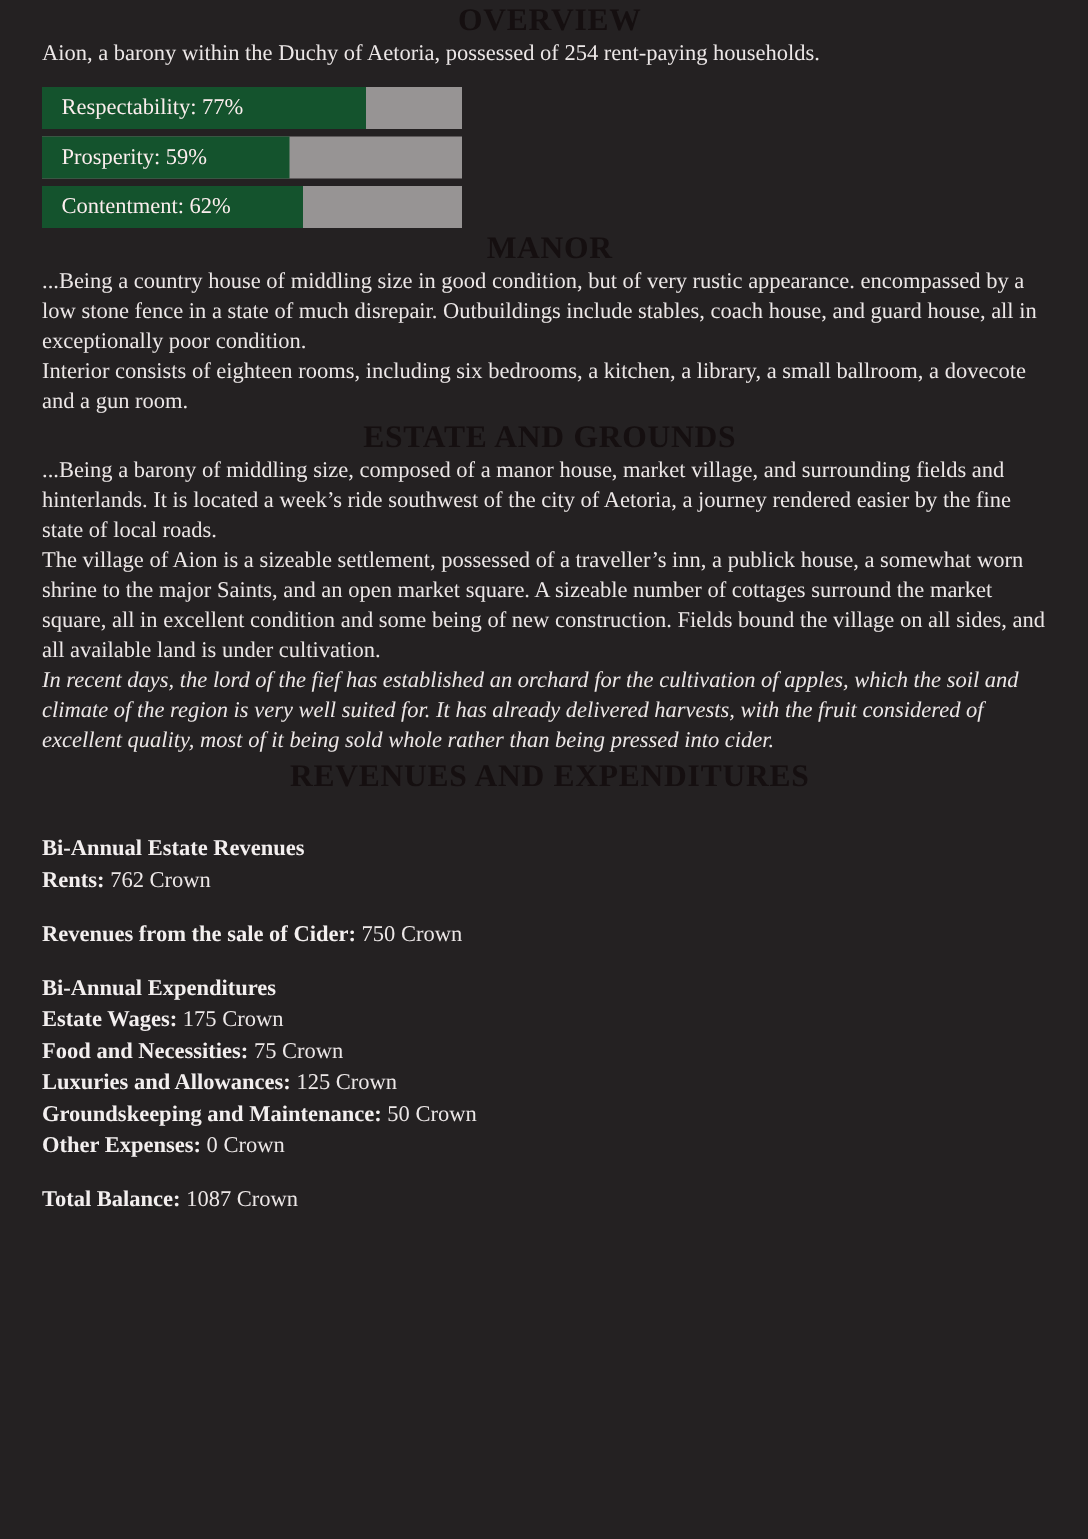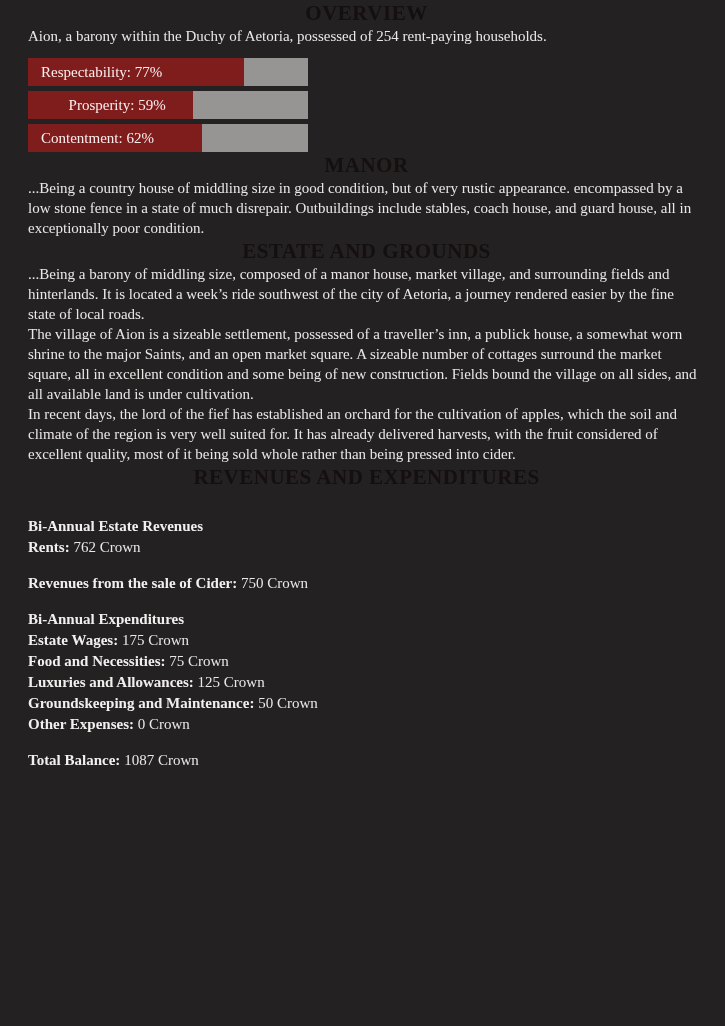--- a/index.html
+++ b/index.html
@@ -34,33 +34,33 @@
   .h-manor    { margin-top: 20px; }
   .h-estate   { margin-top: 16px; }
   .h-ledger   { margin-top: 18px; }
 
   p.body-text { margin: 0; }
   .p-intro    { margin-top: 33px; }
   .p-manor-0  { margin-top: 29px; }
   .p-manor-1  { margin-top: 18px; }
   .p-estate-0 { margin-top: 27px; }
   .p-estate-1 { margin-top: 15px; }
-  .p-estate-2 { margin-top: 18px; }
+  .p-estate-2 { margin-top: 18px; font-style: italic; }
 
   .bars { margin-top: 12px; }
   .bar {
     width: 280px;
     height: 28px;
     background: #979494;
     margin-bottom: 5px;
   }
   .bar:last-child { margin-bottom: 0; }
   .bar-fill {
     height: 28px;
-    background: #7f1d1d;
+    background: #14532d;
   }
   .bar-label {
     display: inline-block;
     padding-left: 13px;
     line-height: 28px;
     font-size: 15px;
     color: #fceeee;
     white-space: nowrap;
   }
 
@@ -78,34 +78,35 @@
 
   <p class="body-text p-intro">Aion, a barony within the Duchy of Aetoria, possessed of 254 rent-paying households.</p>
 
   <div class="bars">
     <div class="bar">
       <div class="bar-fill" style="width: 77%;">
         <span class="bar-label">Respectability: 77%</span>
       </div>
     </div>
     <div class="bar">
-      <div class="bar-fill" style="width: 59%; text-align: center;">
+      <div class="bar-fill" style="width: 59%;">
         <span class="bar-label">Prosperity: 59%</span>
       </div>
     </div>
     <div class="bar">
       <div class="bar-fill" style="width: 62%;">
         <span class="bar-label">Contentment: 62%</span>
       </div>
     </div>
   </div>
 
   <h2 class="section-heading h-manor">MANOR</h2>
 
   <p class="body-text p-manor-0">...Being a country house of middling size in good condition, but of very rustic appearance. encompassed by a low stone fence in a state of much disrepair. Outbuildings include stables, coach house, and guard house, all in exceptionally poor condition.</p>
+  <p class="body-text p-manor-1">Interior consists of eighteen rooms, including six bedrooms, a kitchen, a library, a small ballroom, a dovecote and a gun room.</p>
 
   <h2 class="section-heading h-estate">ESTATE AND GROUNDS</h2>
 
   <p class="body-text p-estate-0">...Being a barony of middling size, composed of a manor house, market village, and surrounding fields and hinterlands. It is located a week’s ride southwest of the city of Aetoria, a journey rendered easier by the fine state of local roads.</p>
   <p class="body-text p-estate-1">The village of Aion is a sizeable settlement, possessed of a traveller’s inn, a publick house, a somewhat worn shrine to the major Saints, and an open market square. A sizeable number of cottages surround the market square, all in excellent condition and some being of new construction. Fields bound the village on all sides, and all available land is under cultivation.</p>
   <p class="body-text p-estate-2">In recent days, the lord of the fief has established an orchard for the cultivation of apples, which the soil and climate of the region is very well suited for. It has already delivered harvests, with the fruit considered of excellent quality, most of it being sold whole rather than being pressed into cider.</p>
 
   <h2 class="section-heading h-ledger">REVENUES AND EXPENDITURES</h2>
 
   <div class="ledger-group first">

